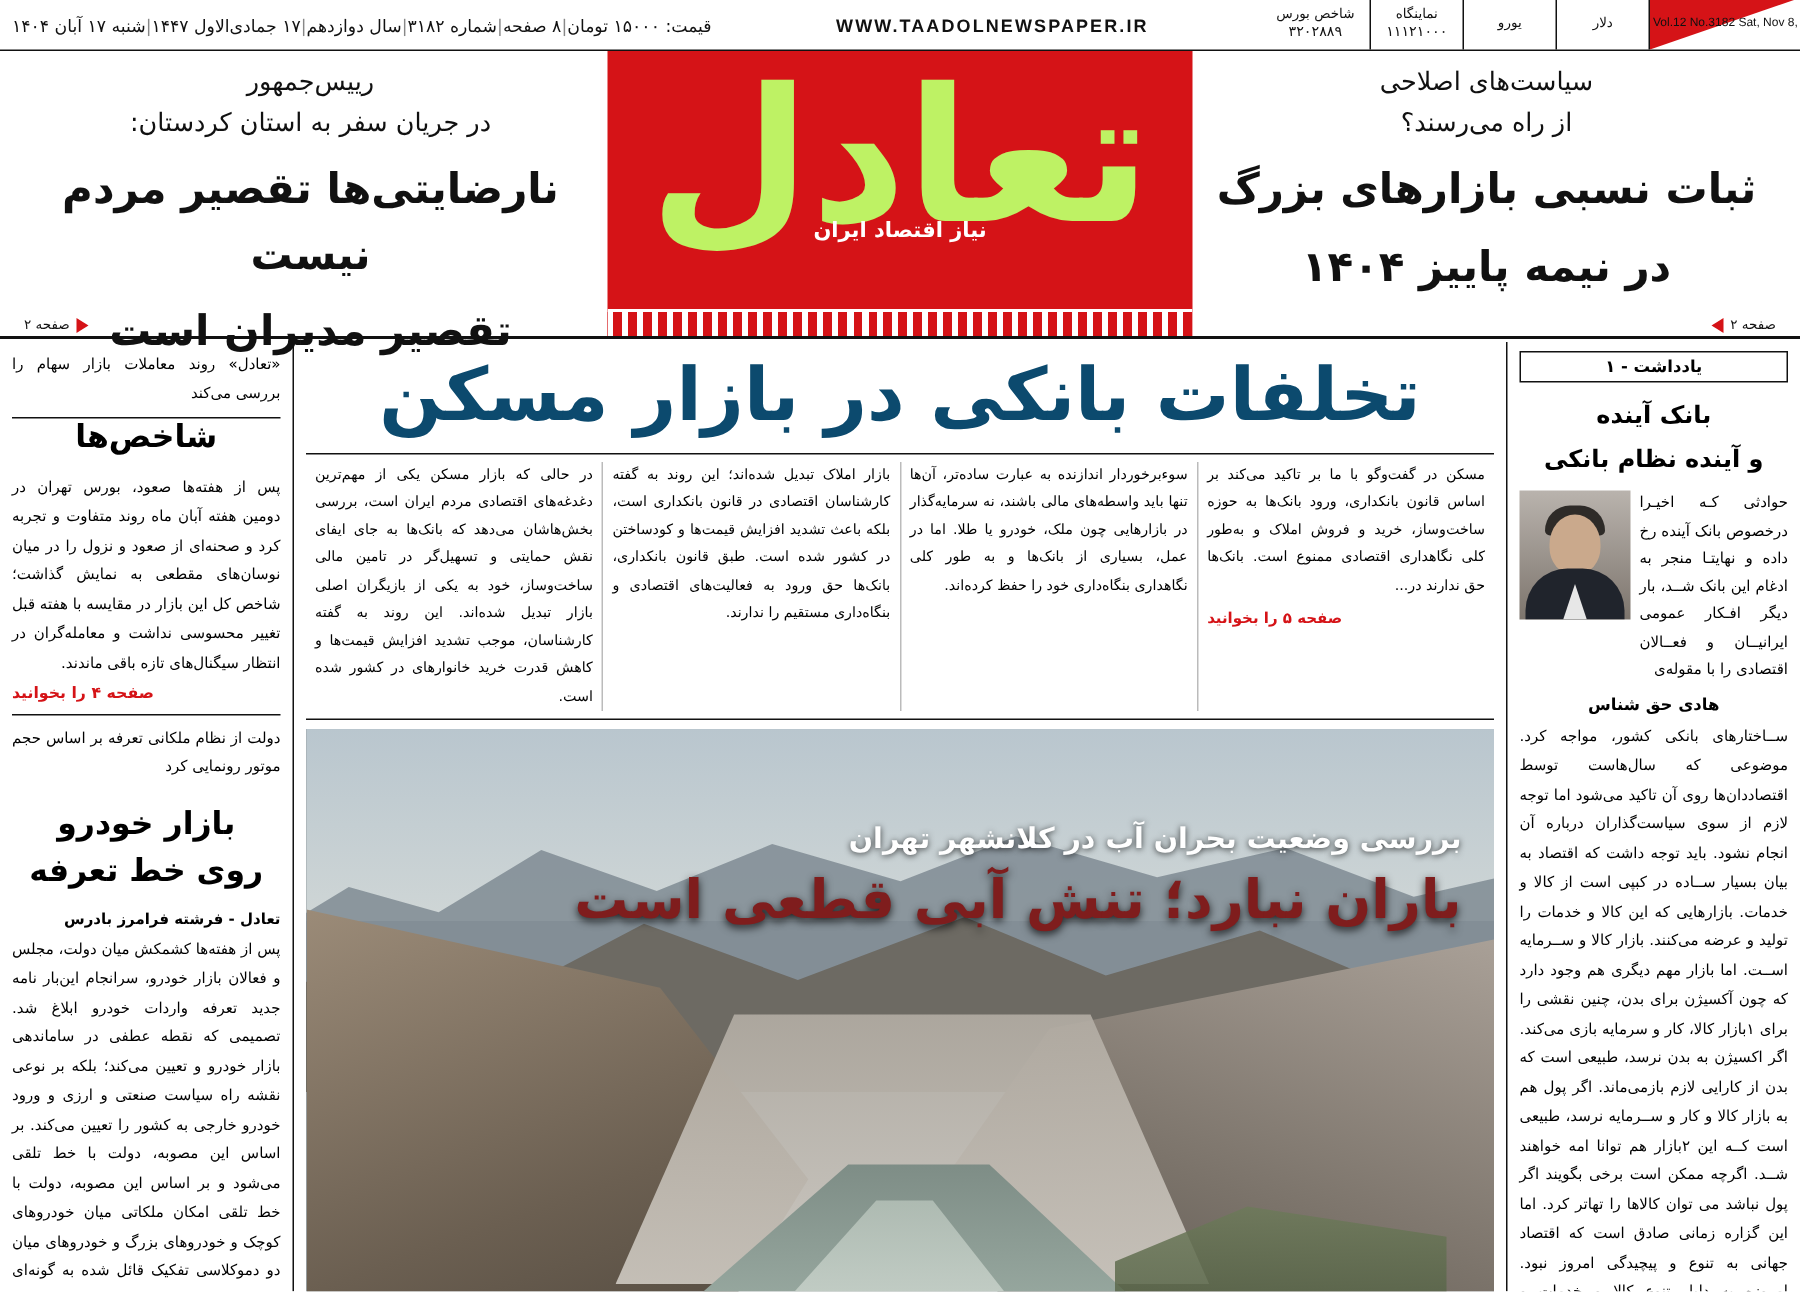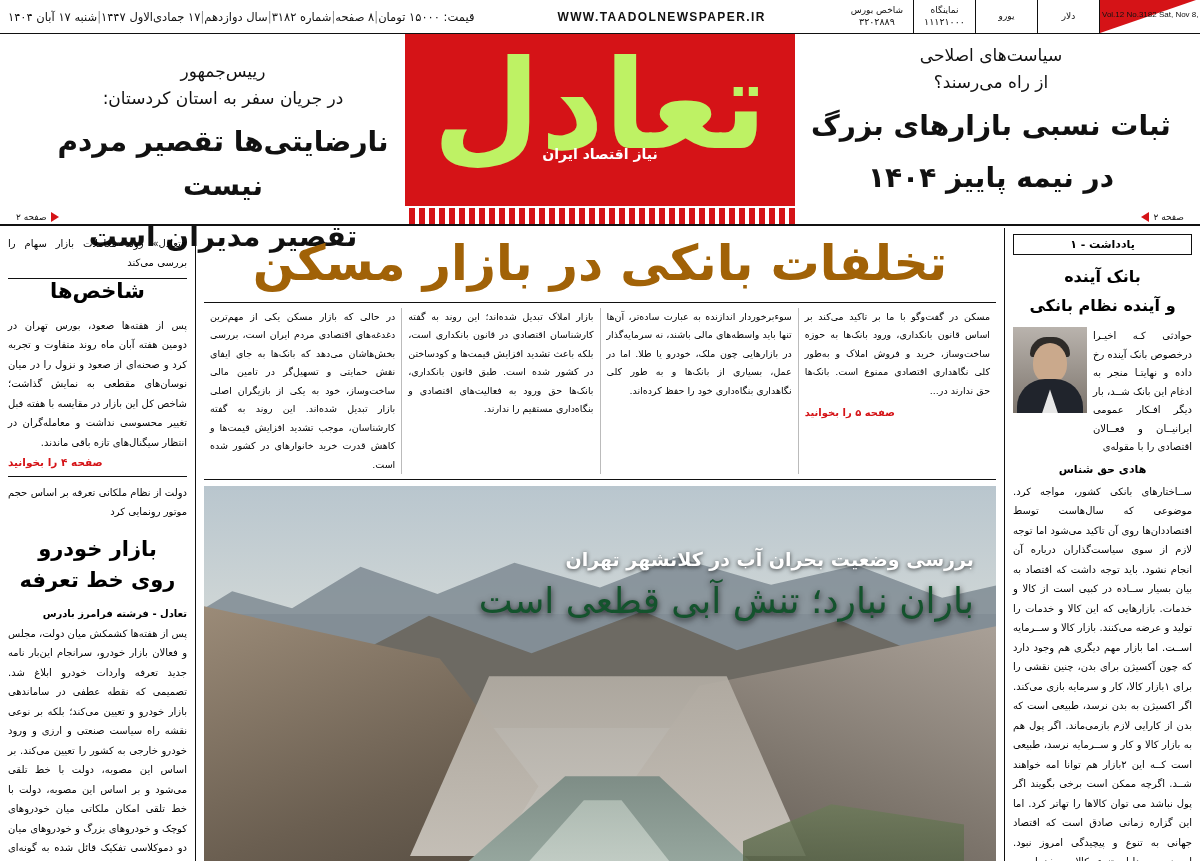--- a/index.html
+++ b/index.html
@@ -131,21 +131,21 @@
     background: repeating-linear-gradient(to right, #fff 0 4px, #d51317 4px 10px);
     border-top: 2px solid #fff;
   }
   .head-col {
     position: absolute;
     top: 8px;
     width: 390px;
     text-align: center;
   }
   .head-col.right { right: 14px; }
-  .head-col.left  { left: 28px; margin-top: 16px; }
+  .head-col.left  { left: 12px; }
   .hl-small {
     font-size: 17px;
     line-height: 1.6;
     color: #111;
     font-weight: normal;
   }
   .hl-big {
     font-size: 28px;
     line-height: 1.55;
     color: #111;
@@ -312,21 +312,21 @@
     text-align: center;
     font-size: 17px;
     margin: 2px 0 4px 0;
     color: #111;
   }
   .main-title {
     text-align: center;
     font-size: 49px;
     font-weight: bold;
     line-height: 1.3;
-    color: #a16207;
+    color: #0c4a6e;
     margin: 0 0 6px 0;
     letter-spacing: -1px;
   }
   .lead-grid {
     display: flex;
     flex-direction: row;
     gap: 0;
     border-top: 1px solid #111;
     border-bottom: 1px solid #111;
     padding: 5px 0;
@@ -410,23 +410,23 @@
     position: absolute;
     top: 62px; right: 22px;
     color: #fff;
     font-size: 19px;
     font-weight: bold;
     text-shadow: 0 1px 4px rgba(0,0,0,.75);
   }
   .photo-caption-main {
     position: absolute;
     top: 94px; right: 22px;
-    color: #14532d;
+    color: #7f1d1d;
     font-size: 36px;
-    font-weight: normal;
+    font-weight: bold;
     text-shadow: 0 2px 6px rgba(0,0,0,.8);
   }
 </style>
 </head>
 <body>
 
 <div class="page">
 
   <div class="topbar">
     <div class="topbar-dateblock">

